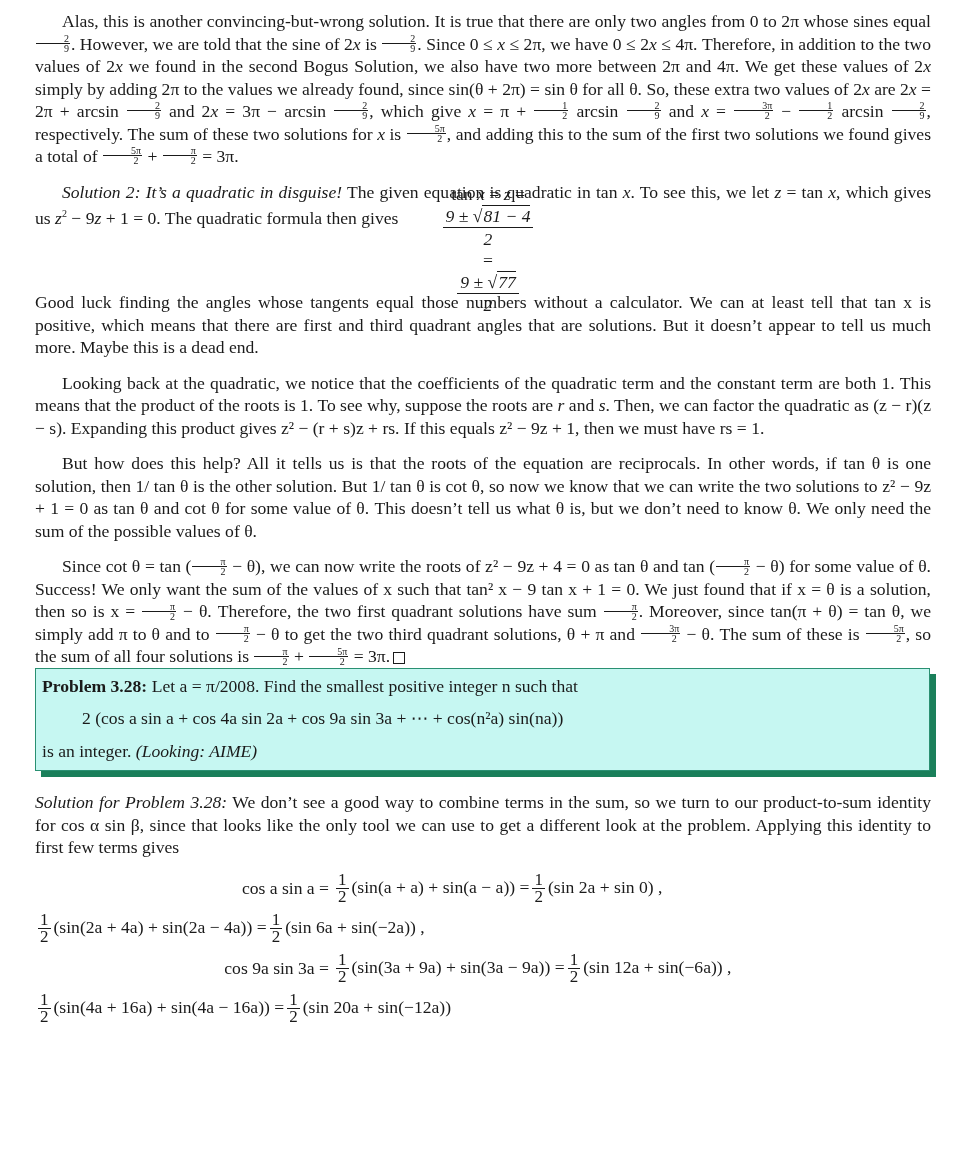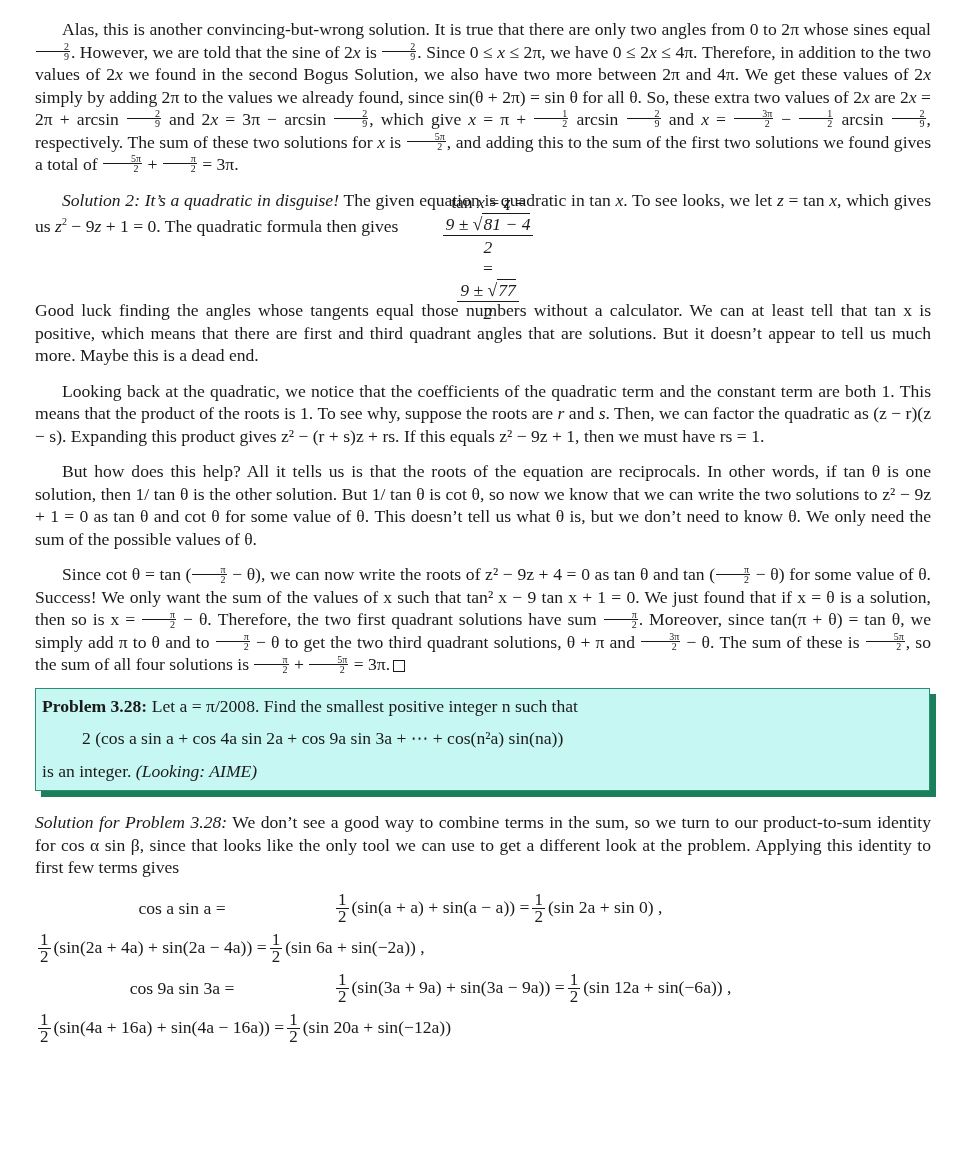--- a/index.html
+++ b/index.html
@@ -2,21 +2,21 @@
 <html><head>
 <meta charset="utf-8">
 <style>
   html, body { margin: 0; padding: 0; background: #ffffff; }
   body {
     width: 960px; height: 1156px; overflow: hidden; position: relative;
     font-family: "Liberation Serif", "DejaVu Serif", serif;
     color: #1a1a1a;
     font-size: 17.6px;
   }
-  .page { position: absolute; left: 35px; top: 18px; width: 896px; }
+  .page { position: absolute; left: 35px; top: 10px; width: 896px; }
   p.para {
     margin: 0; line-height: 22.5px; text-align: justify;
   }
   p.indent { text-indent: 27px; }
   .gap { height: 13px; }
   i, .v { font-style: italic; }
   .frac {
     display: inline-flex; flex-direction: column; vertical-align: middle;
     text-align: center; font-size: 10px; line-height: 9px; margin: 0 1px;
     position: relative; top: -2px;
@@ -28,30 +28,30 @@
   }
   .bigfrac > span:first-child { border-bottom: 1px solid #1a1a1a; padding: 0 3px; }
   .smfrac {
     display: inline-flex; flex-direction: column; vertical-align: middle;
     text-align: center; line-height: 16px; margin: 0 3px; font-size: 17px;
   }
   .smfrac > span:first-child { border-bottom: 1px solid #1a1a1a; padding: 0 2px; }
   .sqrt { border-top: 1px solid #1a1a1a; padding-left: 1px; }
   .eq1 { height: 62px; display: flex; align-items: center; justify-content: center; padding-left: 10px; flex-direction: column; }
   .problem-box {
-    position: relative; margin-top: 12px; margin-left: 0px; width: 895px;
+    position: relative; margin-left: 0px; width: 895px;
     background: #c6f7f2; border: 1px solid #2a9072;
     box-shadow: 6px 6px 0 #1a7f5a;
     padding: 6px 8px 8px 6px; box-sizing: border-box;
   }
   .problem-box p { margin: 0; line-height: 22.5px; }
   .problem-box .prob-eq { margin: 10px 0 10px 0; padding-left: 40px; }
   .aligned { margin: 10px 0 8px 0; }
   .row { display: flex; align-items: center; height: 40px; }
-  .row .lhs { width: 298px; text-align: center; padding-right: 4px; box-sizing: border-box; }
+  .row .lhs { width: 298px; text-align: right; padding-right: 4px; box-sizing: border-box; }
   .row .rhs { flex: 1; }
   .qed { display: inline-block; width: 10px; height: 10px; border: 1px solid #1a1a1a; vertical-align: middle; margin-left: 3px; }
 </style>
 </head>
 <body>
 
 <div class="page">
 
   <p class="para indent"><span>Alas, this is another convincing-but-wrong solution. It is true that there are only two angles from 0 to 2π whose sines equal </span><span class="frac">
         <span>2</span>
@@ -86,21 +86,21 @@
       </span><span>, and adding this to the sum of the first two solutions we found gives a total of </span><span class="frac">
         <span>5π</span>
         <span>2</span>
       </span><span> + </span><span class="frac">
         <span>π</span>
         <span>2</span>
       </span><span> = 3π.</span></p>
 
   <div class="gap"></div>
 
-  <p class="para indent"><i>Solution 2: It’s a quadratic in disguise!</i><span> The given equation is quadratic in tan </span><i>x</i><span>. To see looks, we let </span><i>z</i><span> = tan </span><i>x</i><span>, which gives us </span><i>z</i><sup style="font-size:10px">2</sup><span> − 9</span><i>z</i><span> + 1 = 0. The quadratic formula then gives</span></p>
+  <p class="para indent"><i>Solution 2: It’s a quadratic in disguise!</i><span> The given equation is quadratic in tan </span><i>x</i><span>. To see this, we let </span><i>z</i><span> = tan </span><i>x</i><span>, which gives us </span><i>z</i><sup style="font-size:10px">2</sup><span> − 9</span><i>z</i><span> + 1 = 0. The quadratic formula then gives</span></p>
 
   <div class="eq1">
     <span>tan <i>x</i> = <i>z</i> =</span>
     <span class="bigfrac">
         <span><span>9 ± </span>√<span class="sqrt">81 − 4</span></span>
         <span>2</span>
       </span>
     <span>=</span>
     <span class="bigfrac">
         <span><span>9 ± </span>√<span class="sqrt">77</span></span>

